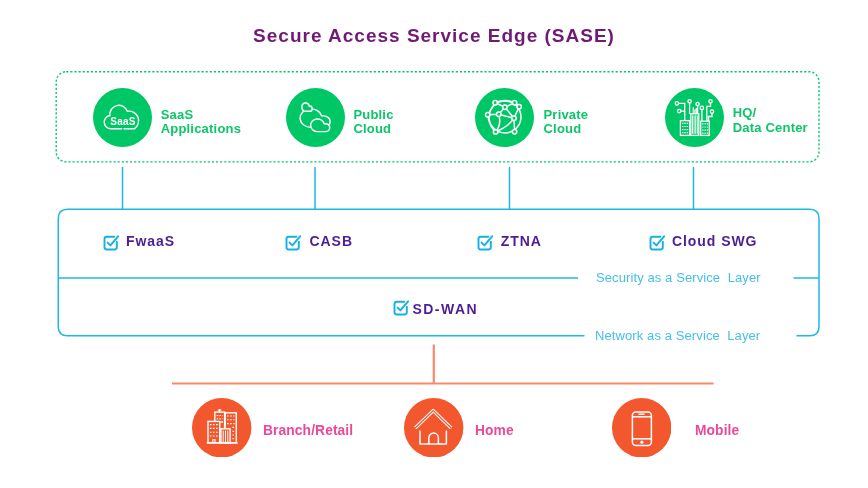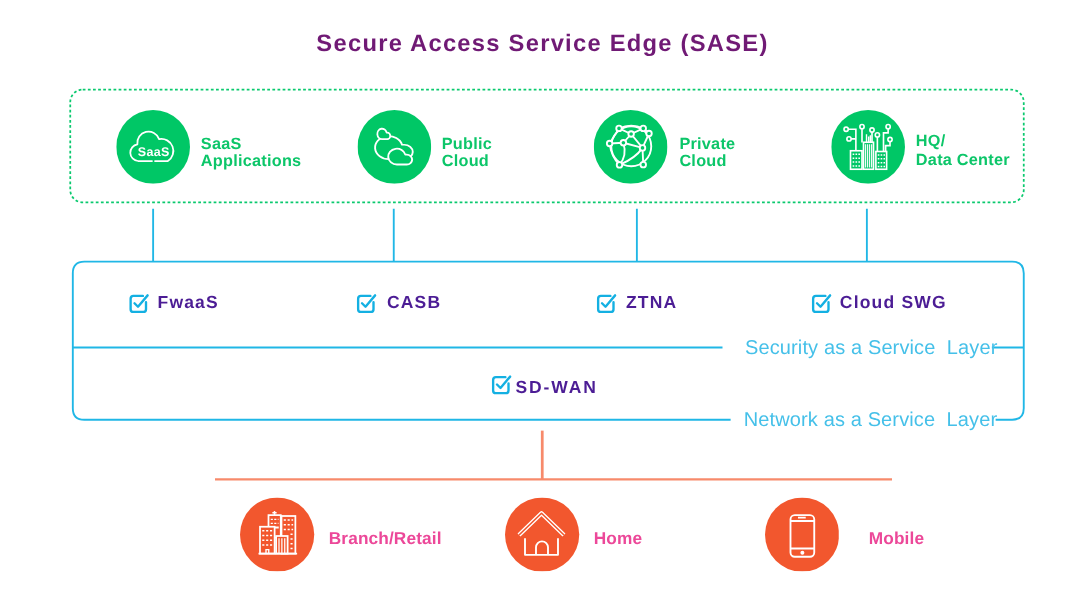--- a/index.html
+++ b/index.html
@@ -1,21 +1,21 @@
 <!DOCTYPE html>
 <html><head>
 <meta charset="utf-8">
 <style>
   html,body{margin:0;padding:0;}
   body{width:868px;height:488px;position:relative;background:#ffffff;
        font-family:"Liberation Sans", sans-serif;overflow:hidden;}
   .abs{position:absolute;}
   .glabel{color:#0cc669;font-size:13px;font-weight:bold;line-height:14.6px;letter-spacing:0.2px;}
   .citem{color:#4c1d95;font-size:14px;font-weight:bold;letter-spacing:0.95px;}
-  .layerlbl{color:#45c0e9;font-size:16px;font-weight:normal;letter-spacing:0.1px;}
+  .layerlbl{color:#45c0e9;font-size:13px;font-weight:normal;letter-spacing:0.1px;}
   .olabel{color:#ec4899;font-size:13.8px;font-weight:bold;letter-spacing:0.1px;}
 </style>
 </head>
 <body>
 
 <div class="abs" style="left:0;top:25px;width:868px;text-align:center;font-size:19px;font-weight:bold;color:#701a75;letter-spacing:1.0px;">Secure Access Service Edge (SASE)</div>
 
 <svg class="abs" style="left:0;top:0;" width="868" height="488" viewBox="0 0 868 488">
 
   <rect x="56.2" y="71.7" width="762.8" height="90.2" rx="10" fill="none" stroke="#0ac96e" stroke-width="1.4" stroke-dasharray="2.2 1.9"></rect>

